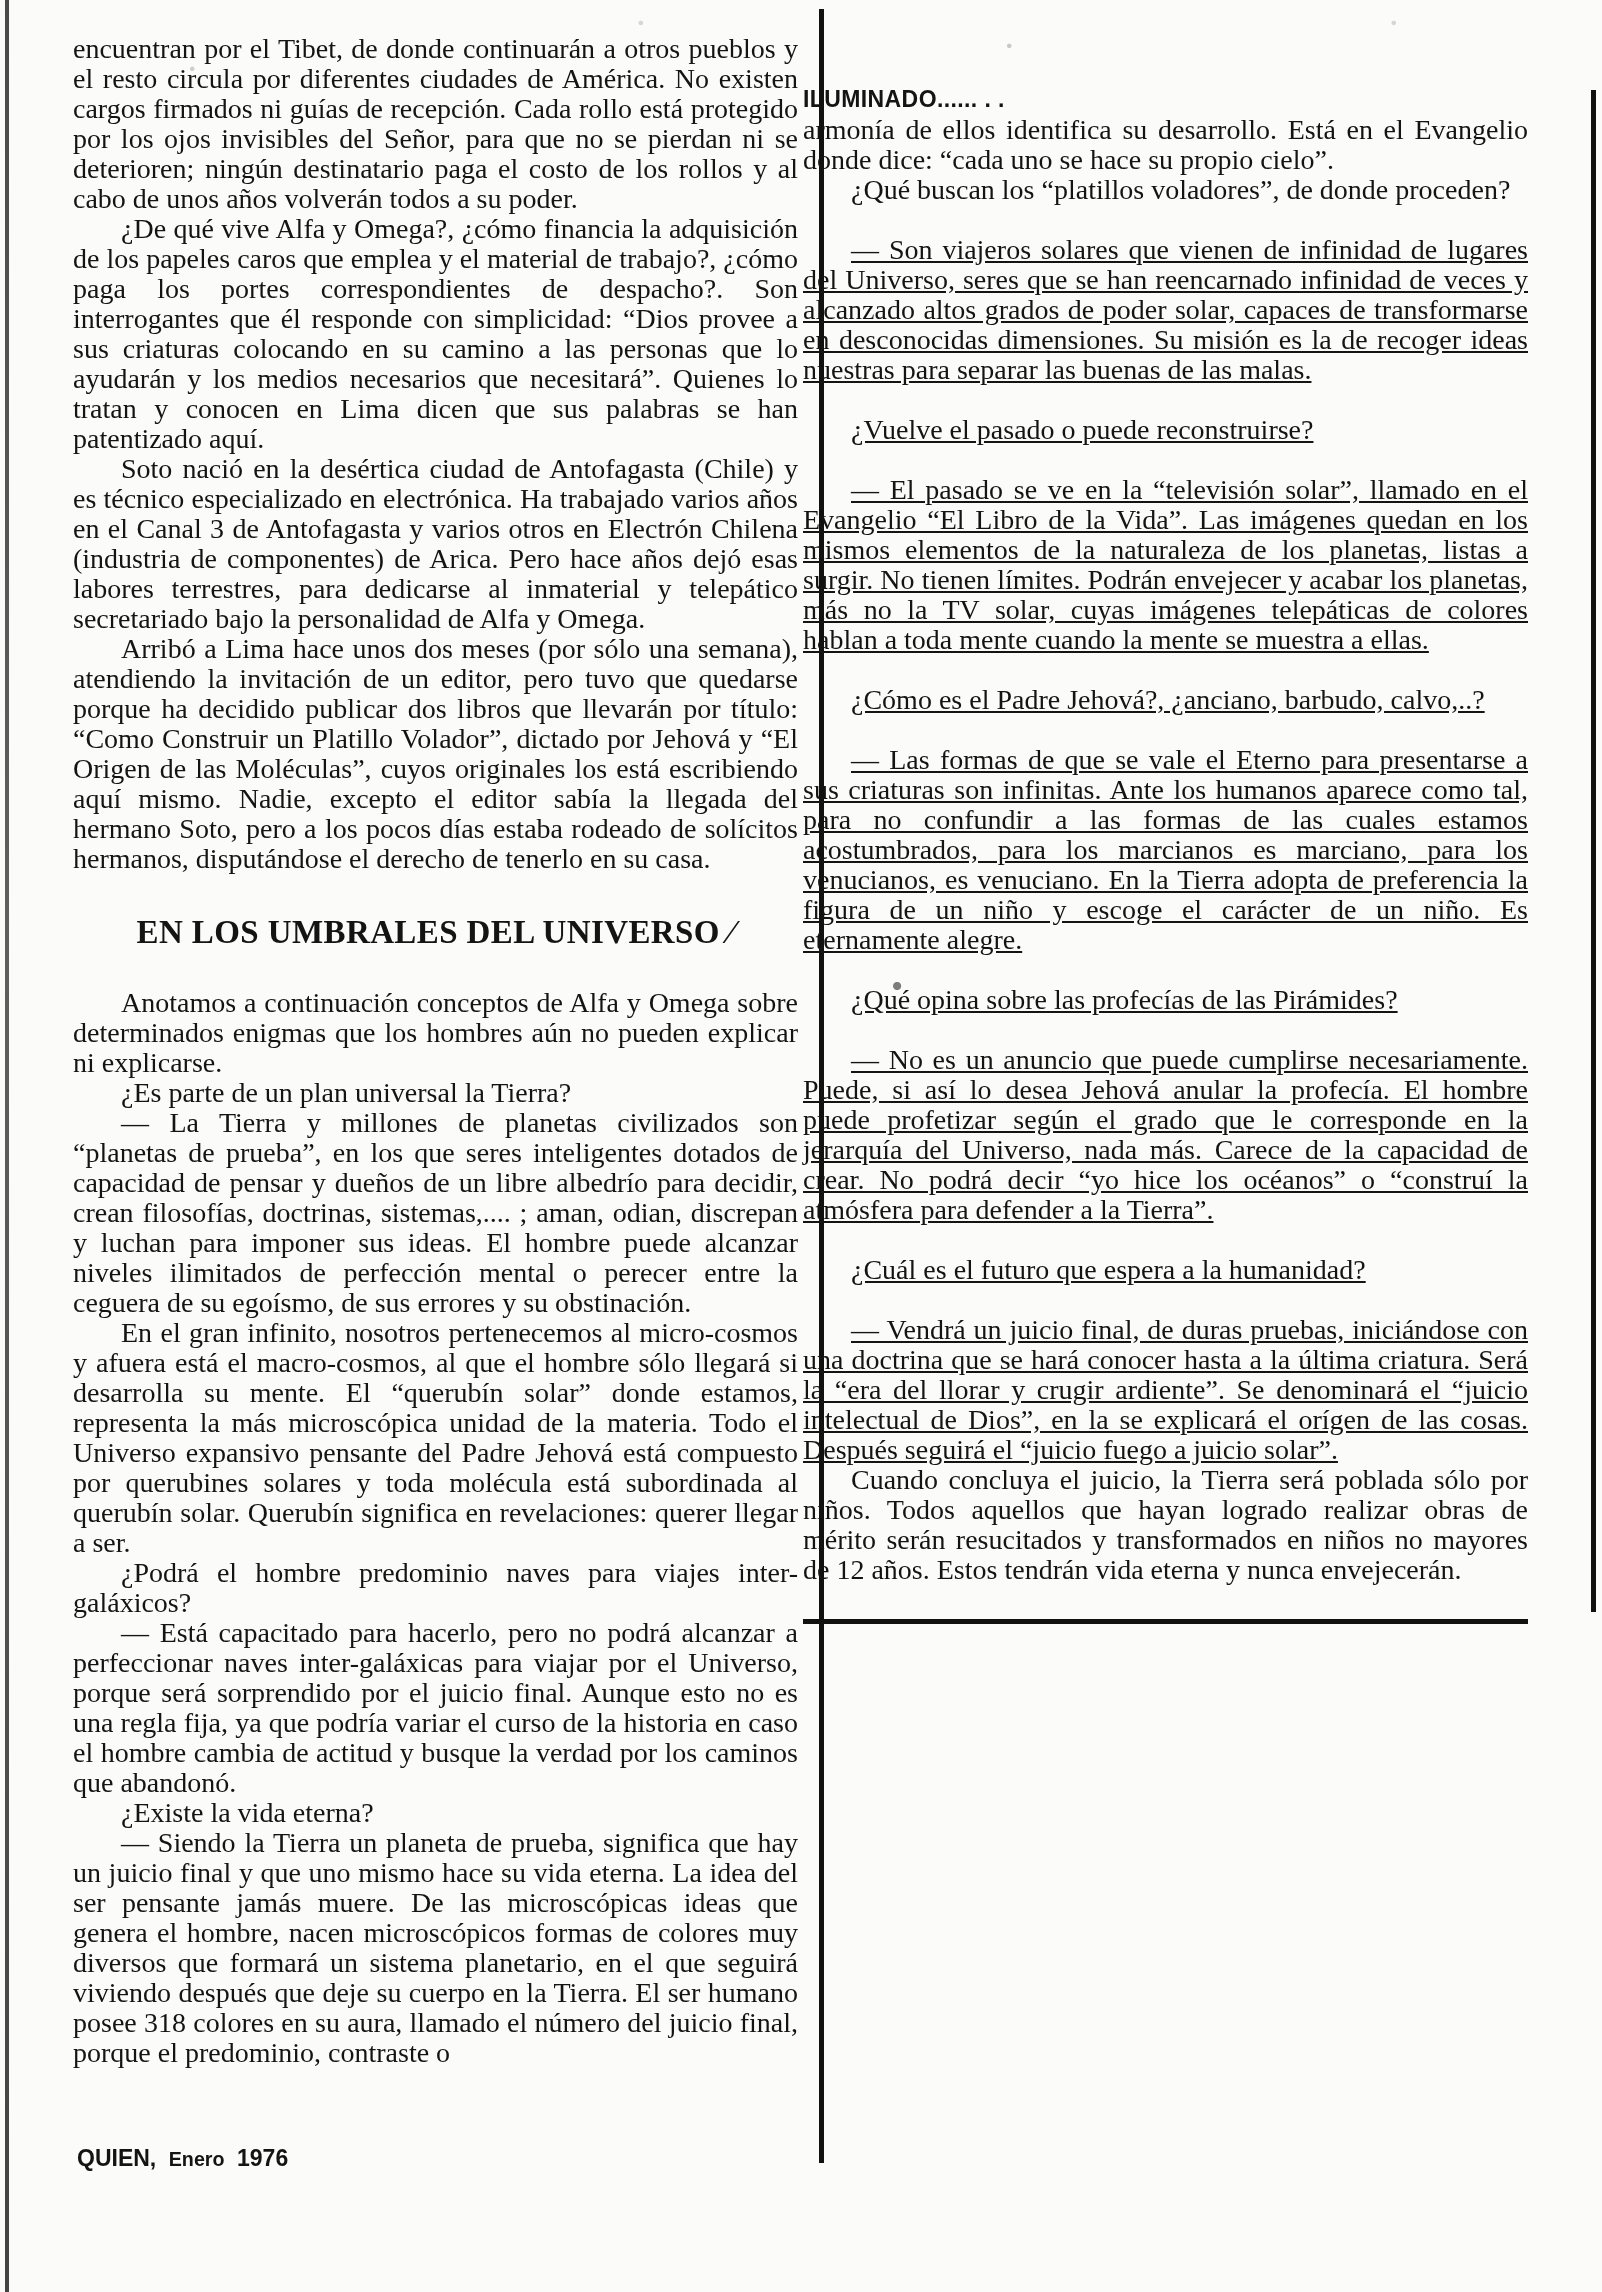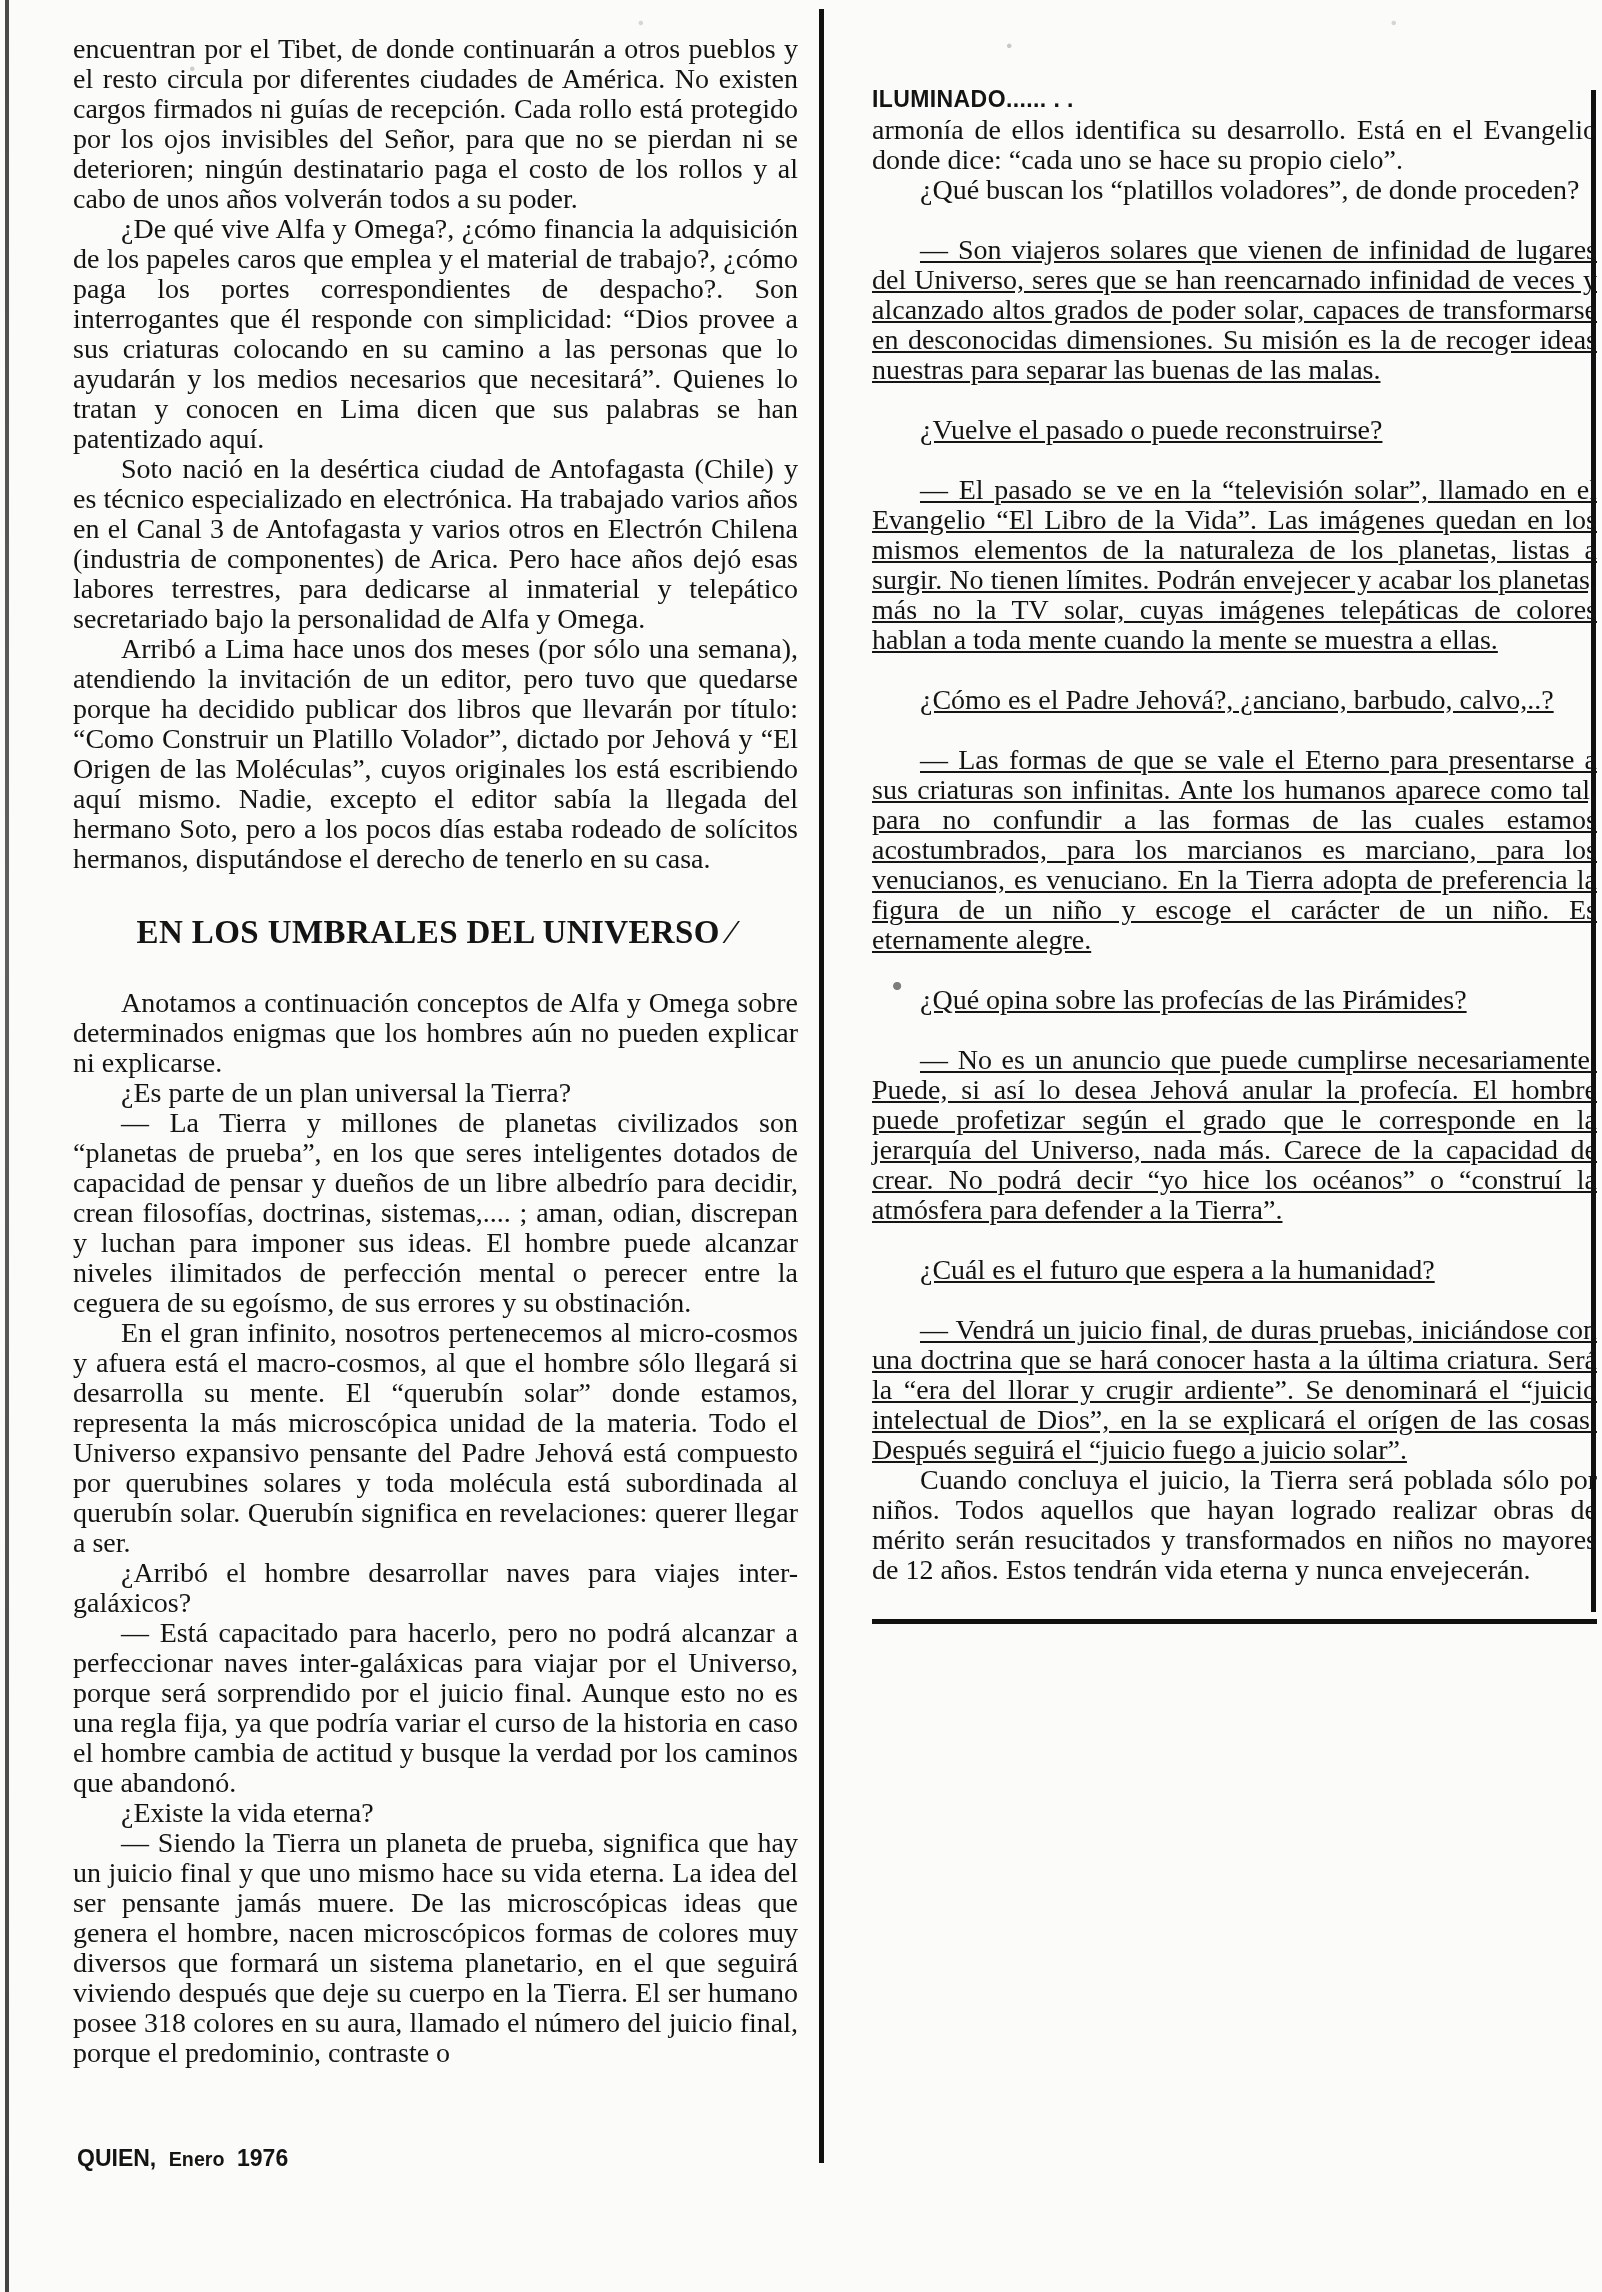--- a/index.html
+++ b/index.html
@@ -30,21 +30,21 @@
     .rule-right {
       position: absolute; left: 1591px; top: 90px; width: 5.4px; height: 1522px;
       background: #111;
     }
     .column {
       position: absolute; top: 34px;
       font-size: 28px; line-height: 30px;
       text-align: justify; hyphens: manual;
     }
     .col-left { left: 73px; width: 725px; }
-    .col-right { left: 872px; width: 725px; top: 86px; }
+    .col-right { left: 803px; width: 725px; top: 86px; }
     .column p { margin: 0; text-indent: 0; }
     .column p.indent { text-indent: 48px; }
     .column p.gap { margin-top: 30px; text-decoration: underline; }
     .section-heading {
       font-family: "Liberation Serif", serif; font-weight: bold;
       text-align: center; margin: 43px 0 41px 0 !important; font-size: 33px;
       letter-spacing: 0.4px;
     }
     .kicker {
       font-family: "Liberation Sans", "DejaVu Sans", sans-serif;
@@ -76,21 +76,21 @@
     <p class="indent">¿De qué vive Alfa y Omega?, ¿cómo financia la adquisición de los papeles caros que emplea y el material de trabajo?, ¿cómo paga los portes correspondientes de despacho?. Son interrogantes que él responde con simplicidad: “Dios provee a sus criaturas colocando en su camino a las personas que lo ayudarán y los medios necesarios que necesitará”. Quienes lo tratan y conocen en Lima dicen que sus palabras se han patentizado aquí.</p>
     <p class="indent">Soto nació en la desértica ciudad de Antofagasta (Chile) y es técnico especializado en electrónica. Ha trabajado varios años en el Canal 3 de Antofagasta y varios otros en Electrón Chilena (industria de componentes) de Arica. Pero hace años dejó esas labores terrestres, para dedicarse al inmaterial y telepático secretariado bajo la personalidad de Alfa y Omega.</p>
     <p class="indent">Arribó a Lima hace unos dos meses (por sólo una semana), atendiendo la invitación de un editor, pero tuvo que quedarse porque ha decidido publicar dos libros que llevarán por título: “Como Construir un Platillo Volador”, dictado por Jehová y “El Origen de las Moléculas”, cuyos originales los está escribiendo aquí mismo. Nadie, excepto el editor sabía la llegada del hermano Soto, pero a los pocos días estaba rodeado de solícitos hermanos, disputándose el derecho de tenerlo en su casa.</p>
   </div>
   <p class="section-heading"><span>EN LOS UMBRALES DEL UNIVERSO</span> <span>⁄</span></p>
   <div>
     <p class="indent">Anotamos a continuación conceptos de Alfa y Omega sobre determinados enigmas que los hombres aún no pueden explicar ni explicarse.</p>
     <p class="indent">¿Es parte de un plan universal la Tierra?</p>
     <p class="indent">— La Tierra y millones de planetas civilizados son “planetas de prueba”, en los que seres inteligentes dotados de capacidad de pensar y dueños de un libre albedrío para decidir, crean filosofías, doctrinas, sistemas,.... ; aman, odian, discrepan y luchan para imponer sus ideas. El hombre puede alcanzar niveles ilimitados de perfección mental o perecer entre la ceguera de su egoísmo, de sus errores y su obstinación.</p>
     <p class="indent">En el gran infinito, nosotros pertenecemos al micro-cosmos y afuera está el macro-cosmos, al que el hombre sólo llegará si desarrolla su mente. El “querubín solar” donde estamos, representa la más microscópica unidad de la materia. Todo el Universo expansivo pensante del Padre Jehová está compuesto por querubines solares y toda molécula está subordinada al querubín solar. Querubín significa en revelaciones: querer llegar a ser.</p>
-    <p class="indent">¿Arribó el hombre desarrollar naves para viajes inter-galáxicos?</p>
+    <p class="indent">¿Podrá el hombre predominio naves para viajes inter-galáxicos?</p>
     <p class="indent">— Está capacitado para hacerlo, pero no podrá alcanzar a perfeccionar naves inter-galáxicas para viajar por el Universo, porque será sorprendido por el juicio final. Aunque esto no es una regla fija, ya que podría variar el curso de la historia en caso el hombre cambia de actitud y busque la verdad por los caminos que abandonó.</p>
     <p class="indent">¿Existe la vida eterna?</p>
     <p class="indent">— Siendo la Tierra un planeta de prueba, significa que hay un juicio final y que uno mismo hace su vida eterna. La idea del ser pensante jamás muere. De las microscópicas ideas que genera el hombre, nacen microscópicos formas de colores muy diversos que formará un sistema planetario, en el que seguirá viviendo después que deje su cuerpo en la Tierra. El ser humano posee 318 colores en su aura, llamado el número del juicio final, porque el predominio, contraste o</p>
   </div>
 </div>
 
 <div class="column col-right">
   <div class="kicker">ILUMINADO...... . .</div>
   <div id="right-paragraphs">
     <p>armonía de ellos identifica su desarrollo. Está en el Evangelio donde dice: “cada uno se hace su propio cielo”.</p>

